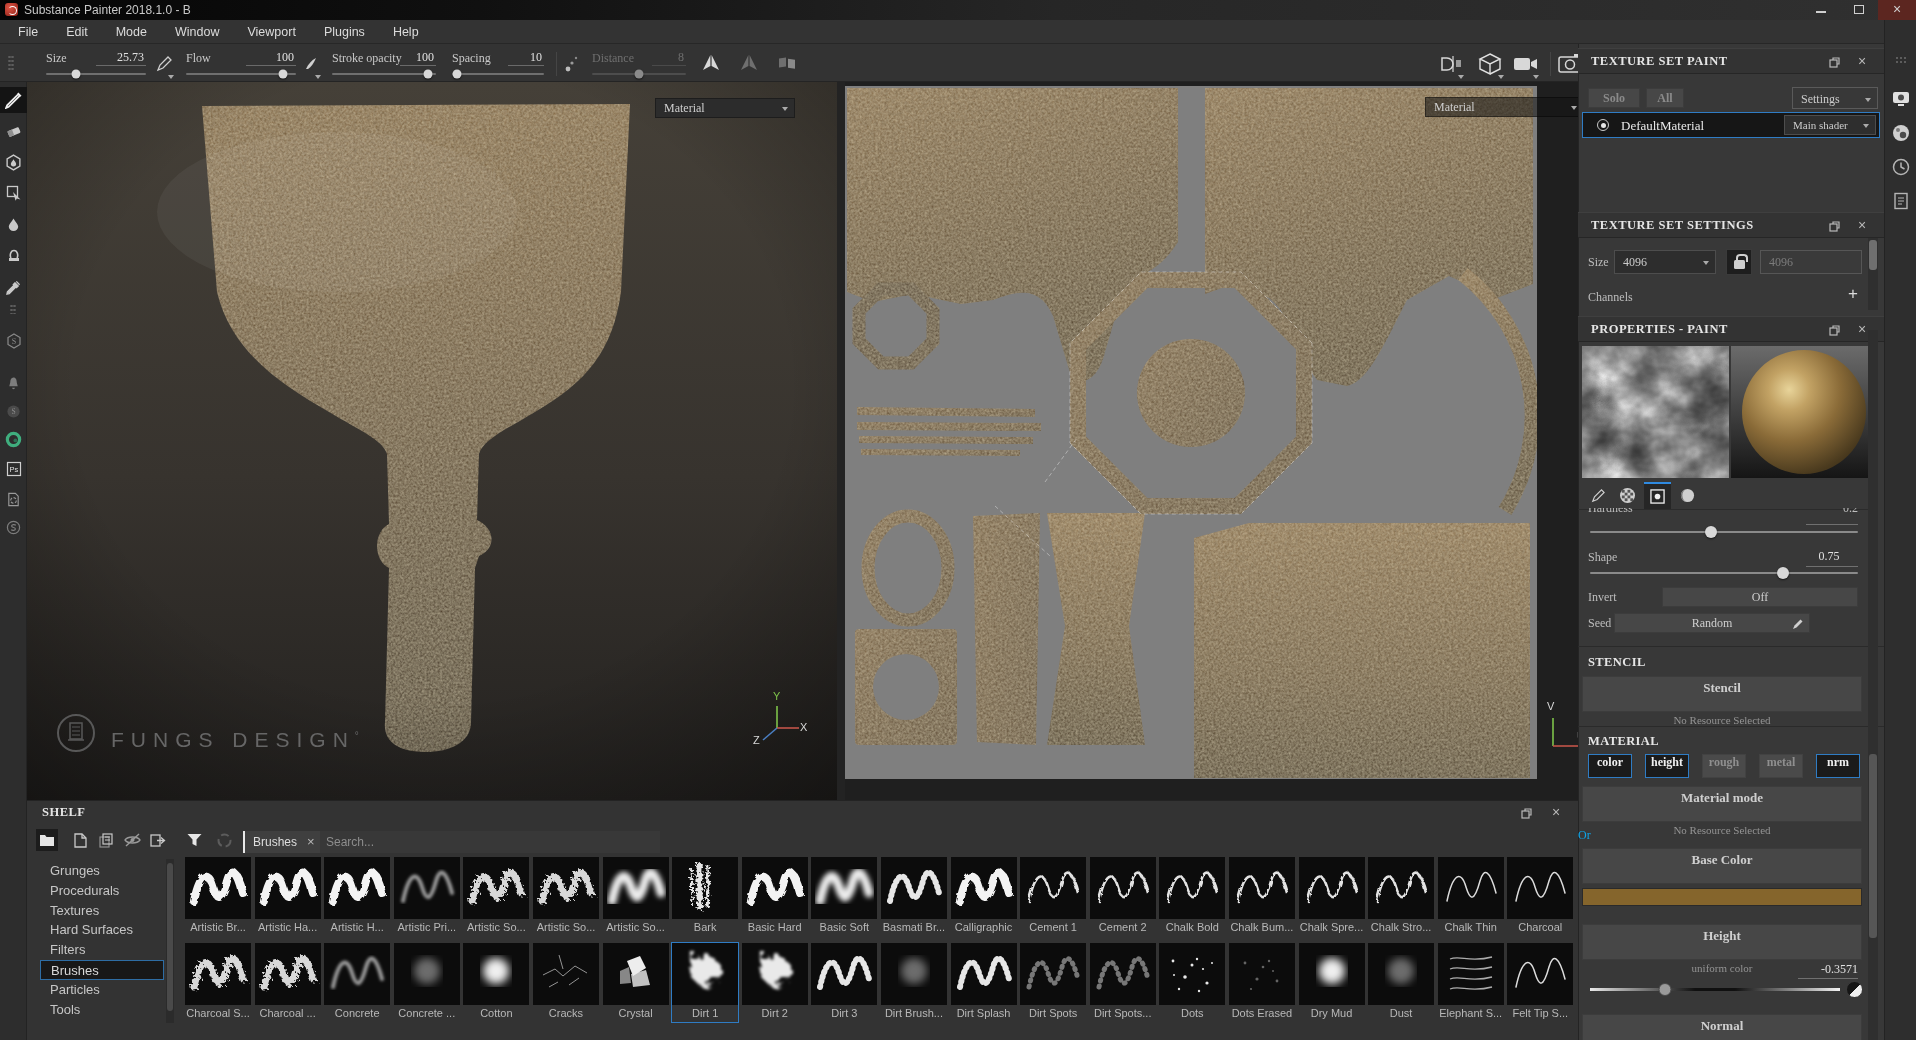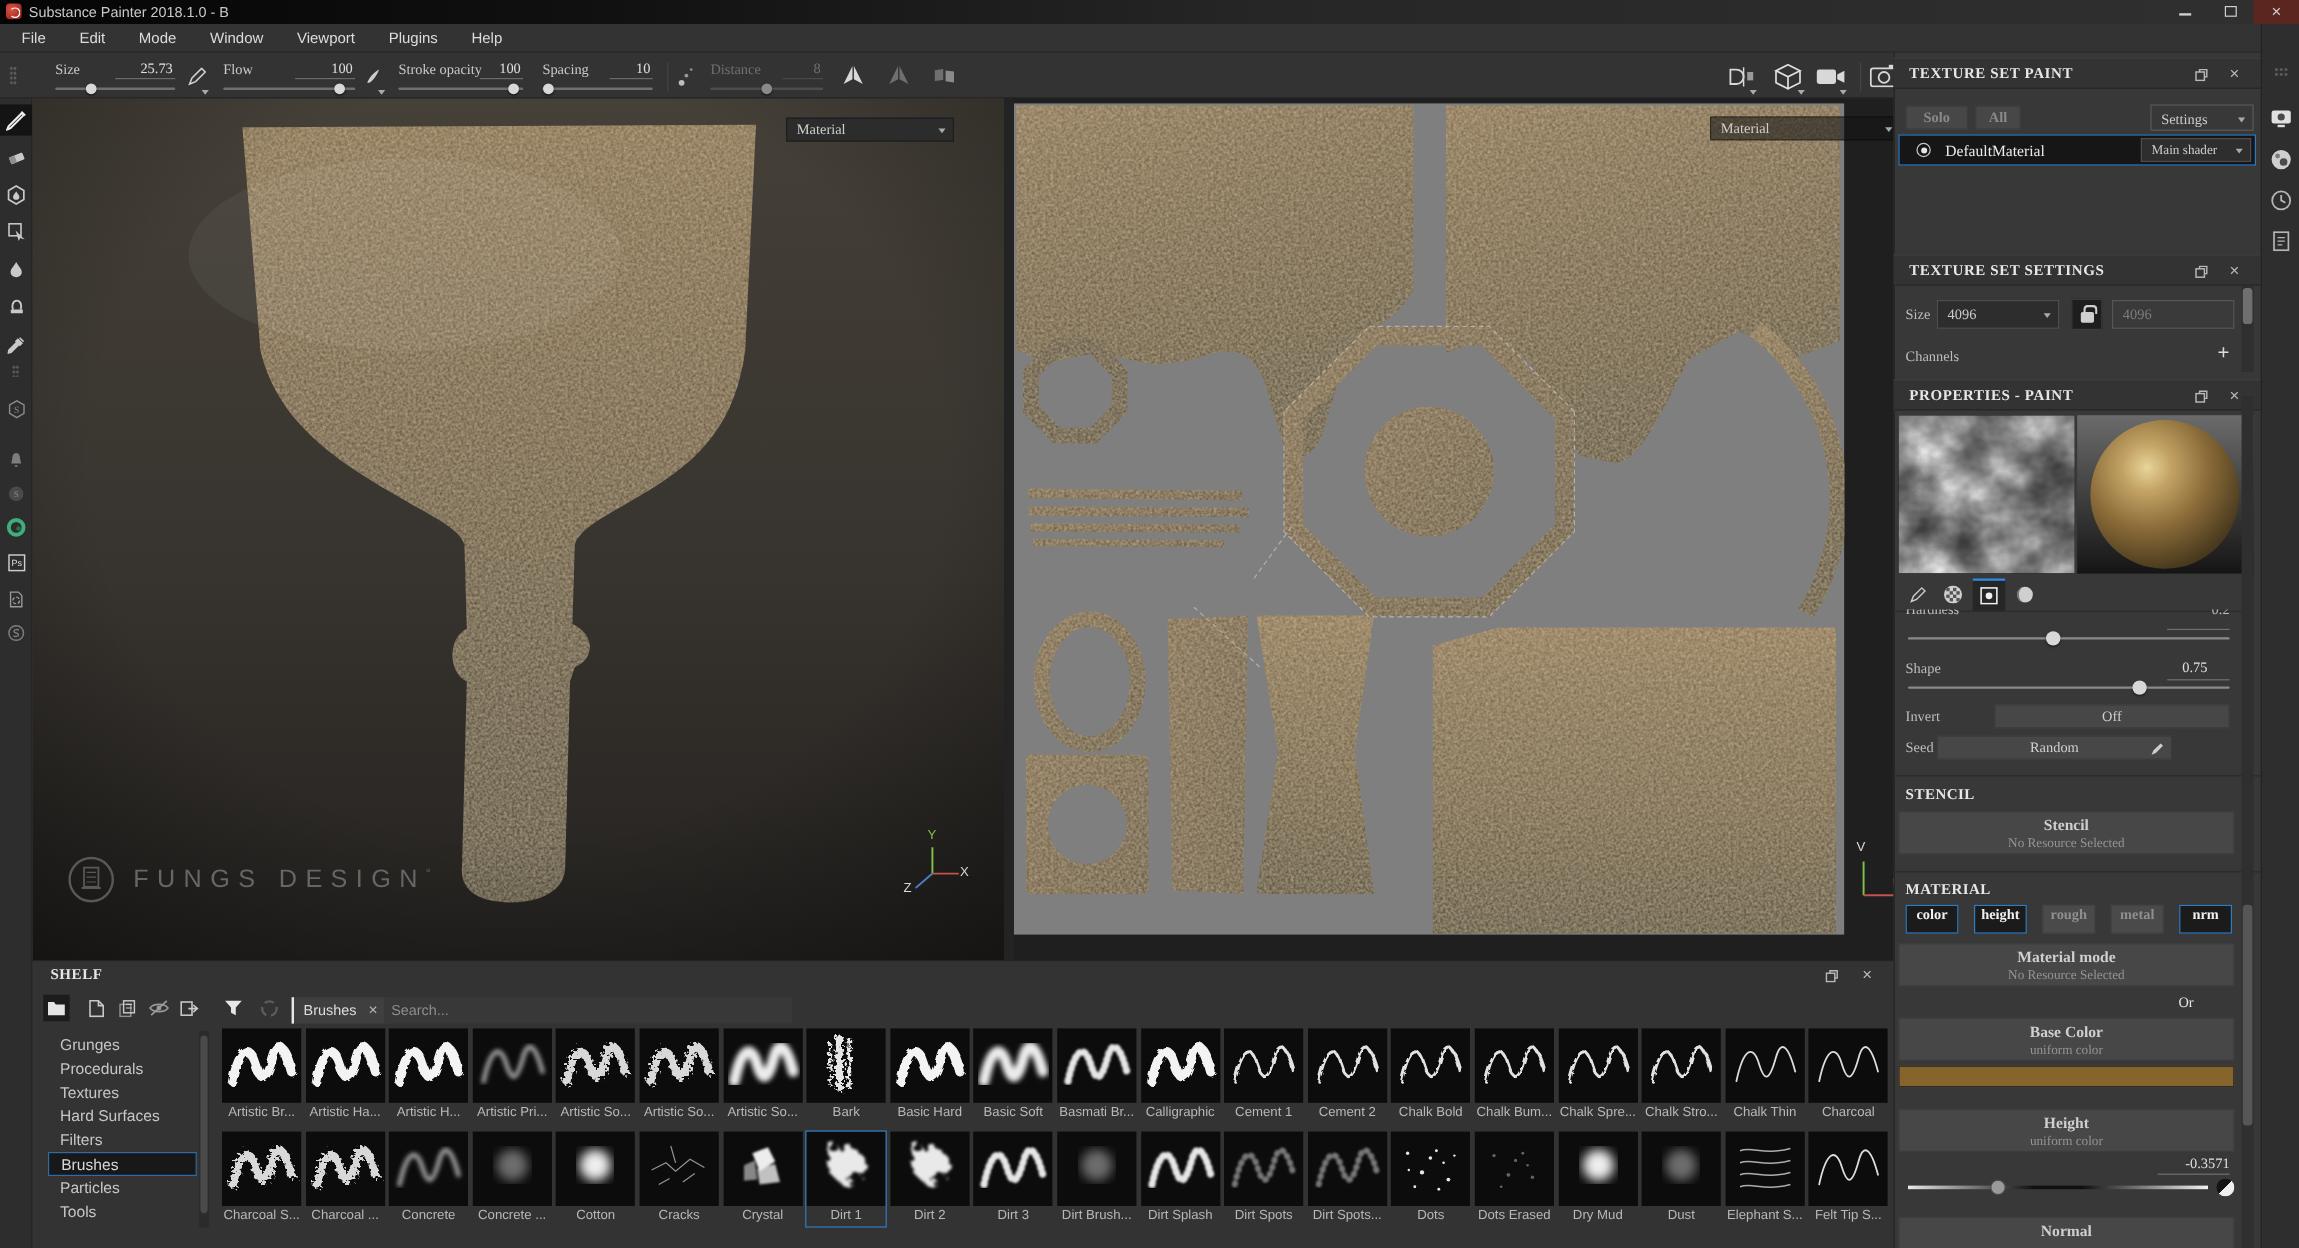--- a/index.html
+++ b/index.html
@@ -49,39 +49,39 @@
   .ltool{position:absolute;left:0;width:27px;height:26px;display:flex;align-items:center;justify-content:center}
   .ltool.sel{background:#141414}
   
   .vp3d{position:absolute;left:27px;top:82px;width:810px;height:718px;overflow:hidden;background:#35312c}
   .vp2d{position:absolute;left:837px;top:82px;width:741px;height:718px;overflow:hidden;background:#1f1f1f;
     border-left:8px solid #232323}
   .shaderdrop{position:absolute;height:20px;background:#2c2c2c;border:1px solid #1d1d1d;
     color:#cfcfcf;font:12px "Liberation Serif",serif;line-height:18px;padding:0 8px}
   .shaderdrop.trans{background:rgba(18,18,18,.55);border-color:rgba(0,0,0,.4)}
   .shaderdrop .chv{position:absolute;right:6px;top:8px}
-  .wm{position:absolute;display:flex;align-items:center;color:#616161}
+  .wm{position:absolute;display:flex;align-items:flex-end;color:#616161}
   .wm .wmlogo{width:38px;height:38px;border-radius:50%;border:2px solid #585858;position:relative;margin-right:16px}
   .wm .wmtext{font-size:21px;letter-spacing:7px;color:#666}
   .wm sup{font-size:10px;letter-spacing:0}
   .giz{position:absolute;width:54px;height:54px}
   .giz .lbl{position:absolute;font-size:11px;color:#d8d8d8}
   
   .rpanel{position:absolute;left:1578px;top:44px;width:306px;height:996px;background:#383838;
     border-left:1px solid #242424}
   .hdr{position:absolute;left:1578px;width:306px;height:26px;background:#333;
     border-top:1px solid #3f3f3f;border-bottom:1px solid #262626}
   .hdr .t{position:absolute;left:13px;top:5px;font:bold 12.5px "Liberation Serif",serif;
     letter-spacing:.5px;color:#e6e6e6}
   .icobtn{position:absolute;width:16px;height:16px;display:flex;align-items:center;justify-content:center;color:#b9b9b9}
   .plab{position:absolute;font:12px "Liberation Serif",serif;color:#bdbdbd}
   .phead{position:absolute;font:bold 12.5px "Liberation Serif",serif;color:#e6e6e6;letter-spacing:.4px}
   .pbtn{position:absolute;background:#474747;border:1px solid #3c3c3c;text-align:center;color:#c9c9c9}
   .pbtn .t1{display:block;margin-top:3px;font:bold 13px "Liberation Serif",serif;color:#cfcfcf}
-  .pbtn .t2{display:block;margin-top:1px;font:11px "Liberation Serif",serif;color:#949494}
+  .pbtn .t2{display:block;margin-top:18px;font:11px "Liberation Serif",serif;color:#949494}
   .sbtn{position:absolute;background:#474747;border:1px solid #3c3c3c;color:#cfcfcf;
     font:12px "Liberation Serif",serif;text-align:center}
   .dbox{position:absolute;background:#2e2e2e;border:1px solid #4d4d4d;color:#cccccc;
     font:12px "Liberation Serif",serif;line-height:22px;padding:0 8px}
   .dbox .chv{position:absolute;right:6px;top:10px}
   .chbtn{width:44px;height:24px;line-height:22px;text-align:center;background:#4a4a4a;
     border:1px solid #424242;color:#8f8f8f;font:bold 12px "Liberation Serif",serif}
   .chbtn.active{background:#1b1b1b;border:1px solid #2f7cc4;color:#f0f0f0}
   .tabs{position:absolute;display:flex;gap:3px}
   .ptab{width:27px;height:27px;display:flex;align-items:center;justify-content:center;color:#cfcfcf}
@@ -633,21 +633,21 @@
   <div class="chbtn active">color</div>
       <div class="chbtn active">height</div>
       <div class="chbtn">rough</div>
       <div class="chbtn">metal</div>
       <div class="chbtn active">nrm</div>
     </div>
   <div class="pbtn" style="left:1582px;top:786px;width:280px;height:36px">
     <span class="t1">Material mode</span>
     <span class="t2">No Resource Selected</span>
   </div>
-  <div class="abs sf" style="left:1578px;top:828px;width:250px;text-align:right;font-size:12px;color:#e5e5e5">Or</div>
+  <div class="abs sf" style="left:1578px;top:828px;width:250px;text-align:left;font-size:12px;color:#0ea5e9">Or</div>
 
   <div class="pbtn" style="left:1582px;top:848px;width:280px;height:36px">
     <span class="t1">Base Color</span>
     <span class="t2">uniform color</span>
   </div>
   <div class="abs" style="left: 1582px; top: 888px; width: 280px; height: 18px; border: 1px solid rgb(42, 42, 42); background: rgb(133, 101, 44);"></div>
 
   <div class="pbtn" style="left:1582px;top:924px;width:280px;height:36px">
     <span class="t1">Height</span>
     <span class="t2">uniform color</span>

